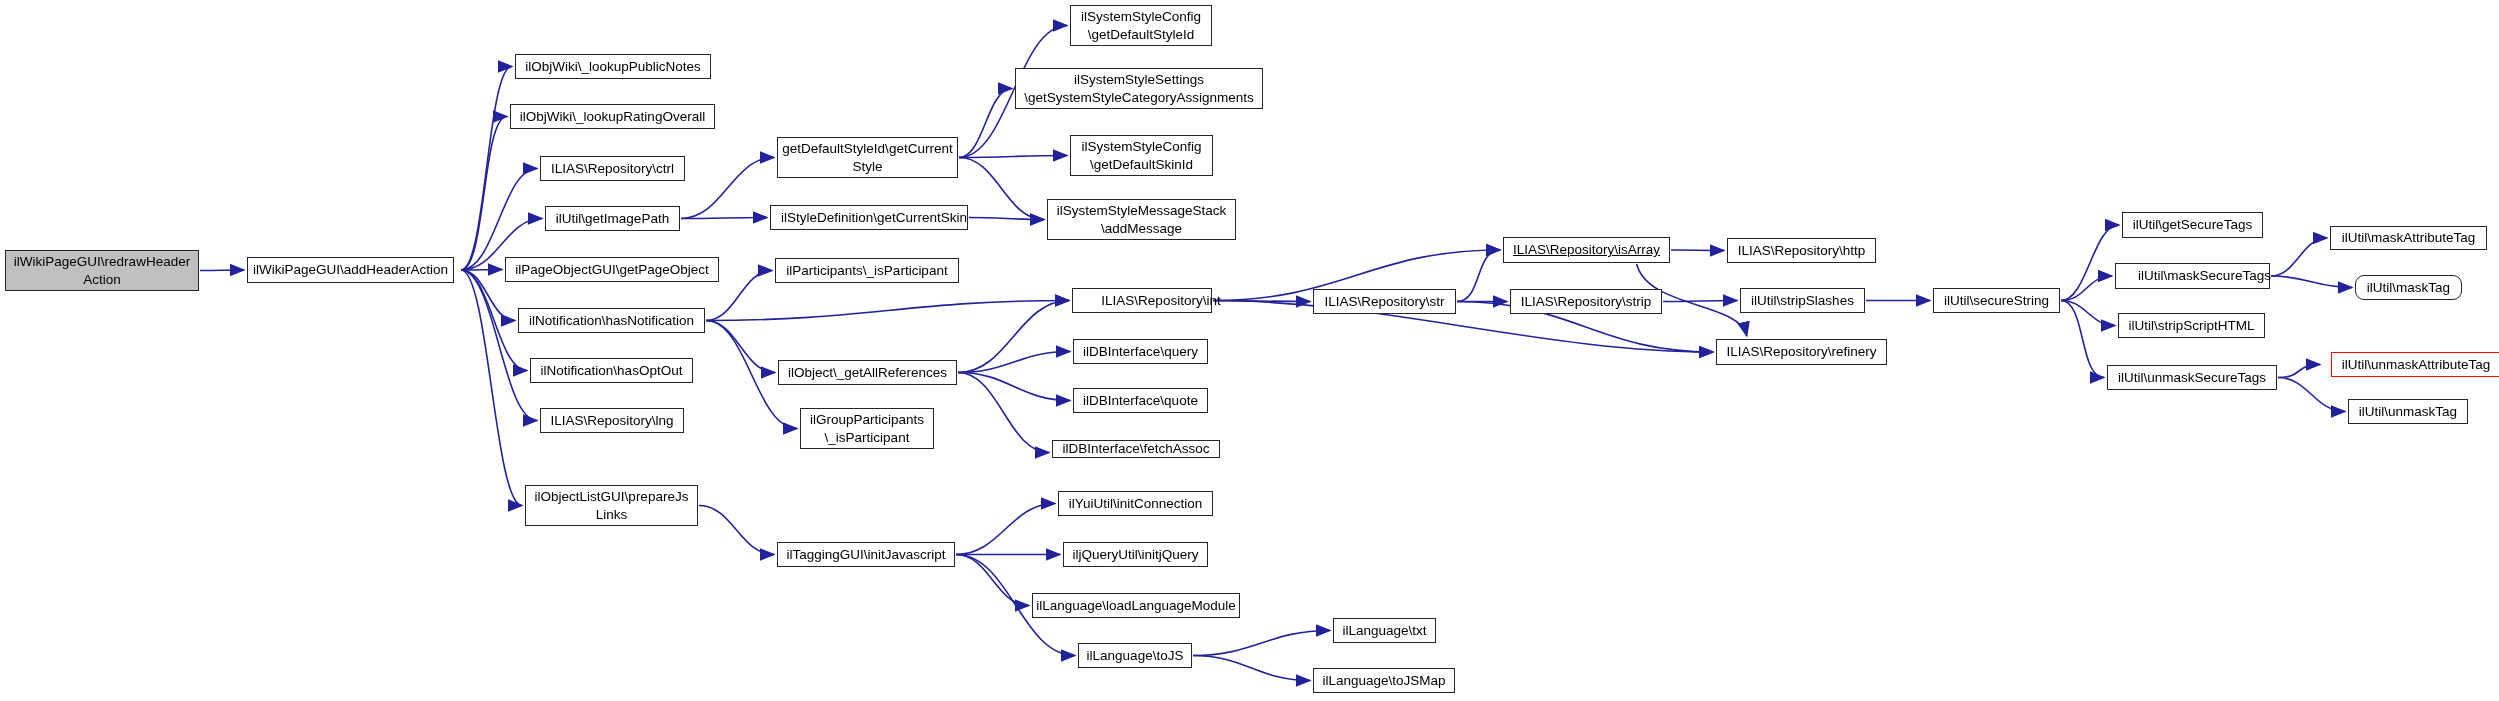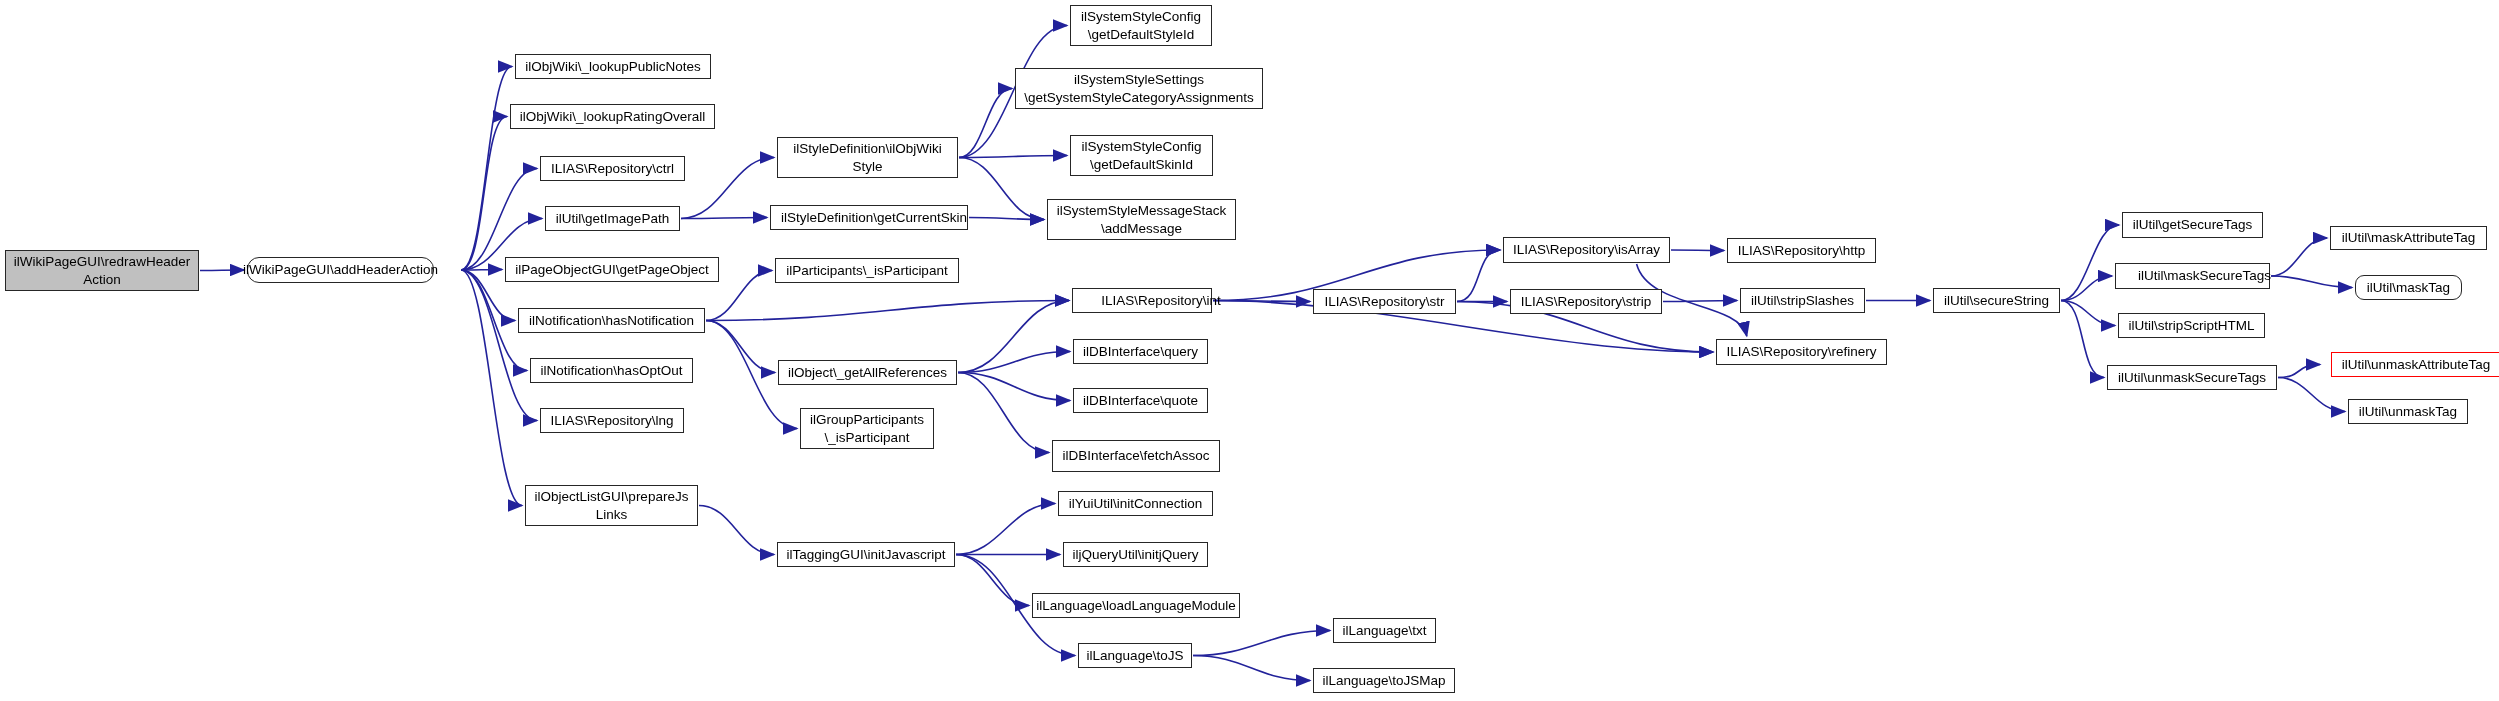--- a/index.html
+++ b/index.html
@@ -104,21 +104,21 @@
       <path d="M956,554.5 C1002.8,554.5 1013.2,554.5 1060,554.5" fill="none" stroke="#22229a" stroke-width="1.6" marker-end="url(#arr)"></path>
       <path d="M956,554.5 C988.85,554.5 996.15,605.5 1029,605.5" fill="none" stroke="#22229a" stroke-width="1.6" marker-end="url(#arr)"></path>
       <path d="M956,554.5 C1009.55,554.5 1021.45,655.5 1075,655.5" fill="none" stroke="#22229a" stroke-width="1.6" marker-end="url(#arr)"></path>
       <path d="M1193,655.5 C1254.65,655.5 1268.35,630.5 1330,630.5" fill="none" stroke="#22229a" stroke-width="1.6" marker-end="url(#arr)"></path>
       <path d="M1193,655.5 C1245.65,655.5 1257.35,680.5 1310,680.5" fill="none" stroke="#22229a" stroke-width="1.6" marker-end="url(#arr)"></path>
     </svg>
 <div class="node start" style="left: 5px; top: 250px; width: 194px; height: 41px;">
       <span>ilWikiPageGUI\redrawHeader</span>
       <span>Action</span>
     </div>
-    <div class="node" style="left: 247px; top: 257px; width: 187px; height: 26px; border-radius: 12px;">
+    <div class="node" style="left: 247px; top: 257px; width: 207px; height: 26px;">
       <span>ilWikiPageGUI\addHeaderAction</span>
     </div>
     <div class="node" style="left: 515px; top: 54px; width: 196px; height: 25px;">
       <span>ilObjWiki\_lookupPublicNotes</span>
     </div>
     <div class="node" style="left: 510px; top: 104px; width: 205px; height: 25px;">
       <span>ilObjWiki\_lookupRatingOverall</span>
     </div>
     <div class="node" style="left: 540px; top: 156px; width: 145px; height: 25px;">
       <span>ILIAS\Repository\ctrl</span>
@@ -136,21 +136,21 @@
       <span>ilNotification\hasOptOut</span>
     </div>
     <div class="node" style="left: 540px; top: 408px; width: 144px; height: 25px;">
       <span>ILIAS\Repository\lng</span>
     </div>
     <div class="node" style="left: 525px; top: 485px; width: 173px; height: 41px;">
       <span>ilObjectListGUI\prepareJs</span>
       <span>Links</span>
     </div>
     <div class="node" style="left: 777px; top: 137px; width: 181px; height: 41px;">
-      <span>ilStyleDefinition\ilObjWiki</span>
+      <span>getDefaultStyleId\getCurrent</span>
       <span>Style</span>
     </div>
     <div class="node" style="left: 770px; top: 205px; width: 198px; height: 25px; align-items: flex-end;">
       <span>ilStyleDefinition\getCurrentSkin</span>
     </div>
     <div class="node" style="left: 775px; top: 258px; width: 184px; height: 25px;">
       <span>ilParticipants\_isParticipant</span>
     </div>
     <div class="node" style="left: 778px; top: 360px; width: 179px; height: 25px;">
       <span>ilObject\_getAllReferences</span>
@@ -180,36 +180,36 @@
     </div>
     <div class="node" style="left: 1072px; top: 288px; width: 140px; height: 25px; padding-left: 38px;">
       <span>ILIAS\Repository\int</span>
     </div>
     <div class="node" style="left: 1073px; top: 339px; width: 135px; height: 25px;">
       <span>ilDBInterface\query</span>
     </div>
     <div class="node" style="left: 1073px; top: 388px; width: 135px; height: 25px;">
       <span>ilDBInterface\quote</span>
     </div>
-    <div class="node" style="left: 1052px; top: 440px; width: 168px; height: 32px;">
+    <div class="node" style="left: 1052px; top: 440px; width: 168px; height: 18px;">
       <span>ilDBInterface\fetchAssoc</span>
     </div>
     <div class="node" style="left: 1058px; top: 491px; width: 155px; height: 25px;">
       <span>ilYuiUtil\initConnection</span>
     </div>
     <div class="node" style="left: 1063px; top: 542px; width: 145px; height: 25px;">
       <span>iljQueryUtil\initjQuery</span>
     </div>
     <div class="node" style="left: 1032px; top: 593px; width: 208px; height: 25px;">
       <span>ilLanguage\loadLanguageModule</span>
     </div>
     <div class="node" style="left: 1078px; top: 643px; width: 114px; height: 25px;">
       <span>ilLanguage\toJS</span>
     </div>
-    <div class="node" style="left: 1503px; top: 237px; width: 167px; height: 26px;">
+    <div class="node" style="left: 1503px; top: 237px; width: 167px; height: 26px; text-decoration: underline;">
       <span>ILIAS\Repository\isArray</span>
     </div>
     <div class="node" style="left: 1313px; top: 289px; width: 143px; height: 25px;">
       <span>ILIAS\Repository\str</span>
     </div>
     <div class="node" style="left: 1510px; top: 289px; width: 152px; height: 25px;">
       <span>ILIAS\Repository\strip</span>
     </div>
     <div class="node" style="left: 1333px; top: 618px; width: 103px; height: 25px;">
       <span>ilLanguage\txt</span>

